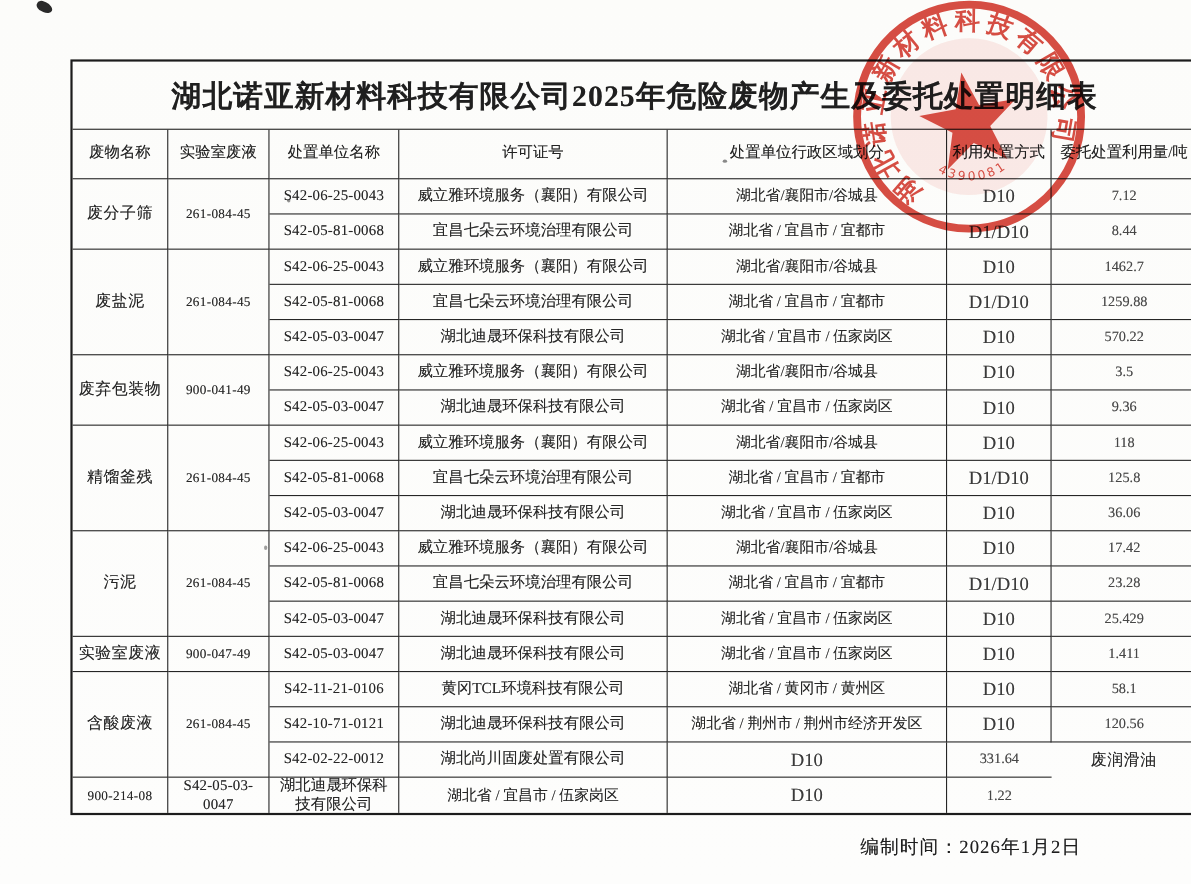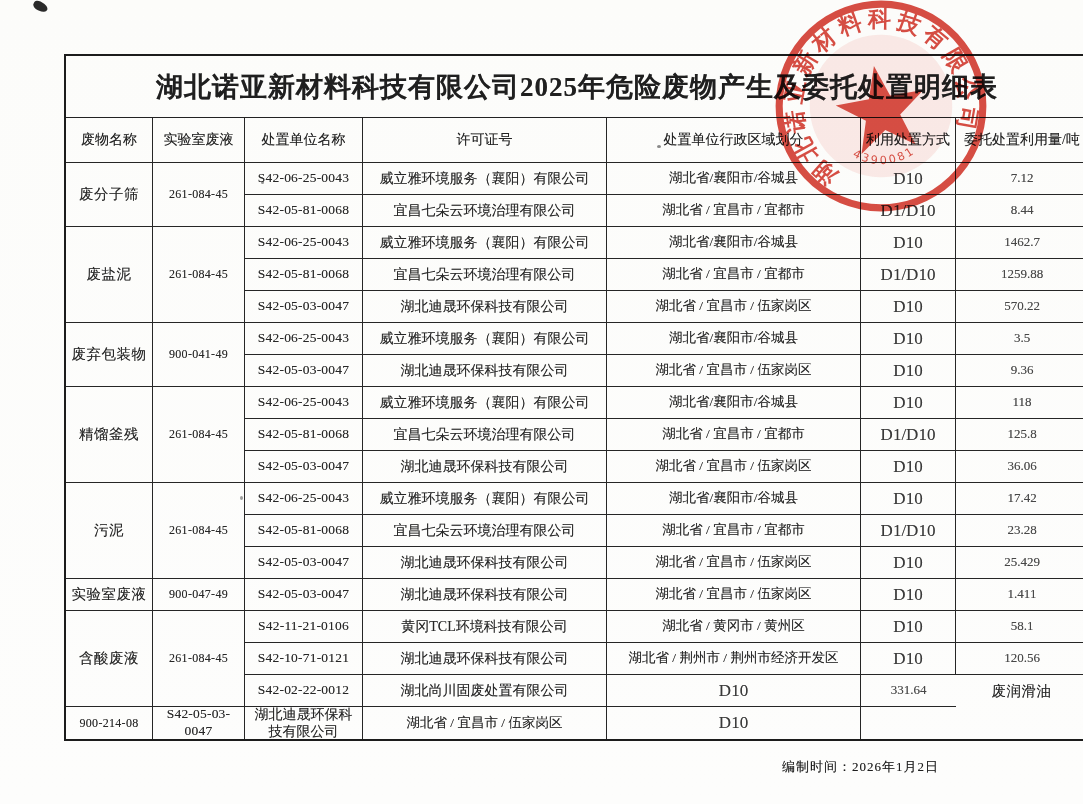--- a/index.html
+++ b/index.html
@@ -38,21 +38,21 @@
   .th{font-size:14px;color:#222;}
   .c-name{font-size:14.5px;letter-spacing:.5px;}
   .c-code{font-size:12px;letter-spacing:.3px;}
   .c-license{font-size:13.5px;letter-spacing:.2px;font-family:"Liberation Serif","DejaVu Serif",serif;}
   .c-unit{font-size:14px;}
   .c-region{font-size:13.5px;}
   .c-method{font-size:17px;color:#3a3a3a;}
   .c-amount{font-size:13px;color:#474747;}
   .footer-date{
     position:absolute;left:782px;top:758px;width:270px;
-    font-size:13px;color:#1e1e1e;letter-spacing:1px;
+    font-size:17px;color:#1e1e1e;letter-spacing:1px;
     text-shadow:0 0 .4px rgba(0,0,0,.4);
   }
   .stamp{
     position:absolute;left:769px;top:-6px;width:224px;height:224px;
     mix-blend-mode:multiply;pointer-events:none;
     transform:rotate(-10deg);
   }
   .speck{position:absolute;background:#2a2a2a;border-radius:50%;}
   .speck.s1{left:33px;top:2px;width:15px;height:9px;transform:rotate(25deg);border-radius:40% 60% 50% 50%;}
   .speck.s2{left:657px;top:145px;width:4px;height:3px;opacity:.55;}
@@ -171,20 +171,21 @@
       <div class="cell c-license">S42-02-22-0012</div>
       <div class="cell c-unit">湖北尚川固废处置有限公司</div>
       <div class="cell c-method">D10</div>
       <div class="cell c-amount last-col">331.64</div>
       <div class="cell c-name nb">废润滑油</div>
       <div class="cell c-code nb">900-214-08</div>
       <div class="cell c-license nb">S42-05-03-0047</div>
       <div class="cell c-unit nb">湖北迪晟环保科技有限公司</div>
       <div class="cell c-region nb">湖北省 / 宜昌市 / 伍家岗区</div>
       <div class="cell c-method nb">D10</div>
+      <div class="cell c-amount last-col nb">1.22</div>
     </div>
 
   <div class="footer-date">编制时间：2026年1月2日</div>
 
   <div class="stamp">
     <svg width="224" height="224" viewBox="0 0 220 220">
       <defs>
         <path id="arcCompany" d="M 59.9 169.7 A 78 78 0 1 1 160.1 169.8" fill="none"></path>
         <path id="arcNumber" d="M 68 148 A 56 56 0 0 0 152 148" fill="none"></path>
       </defs>

